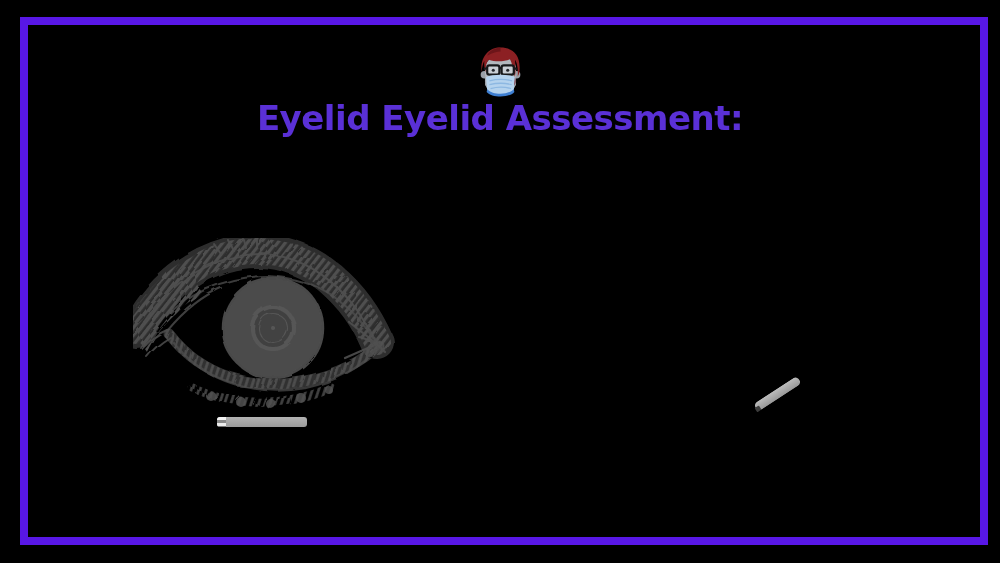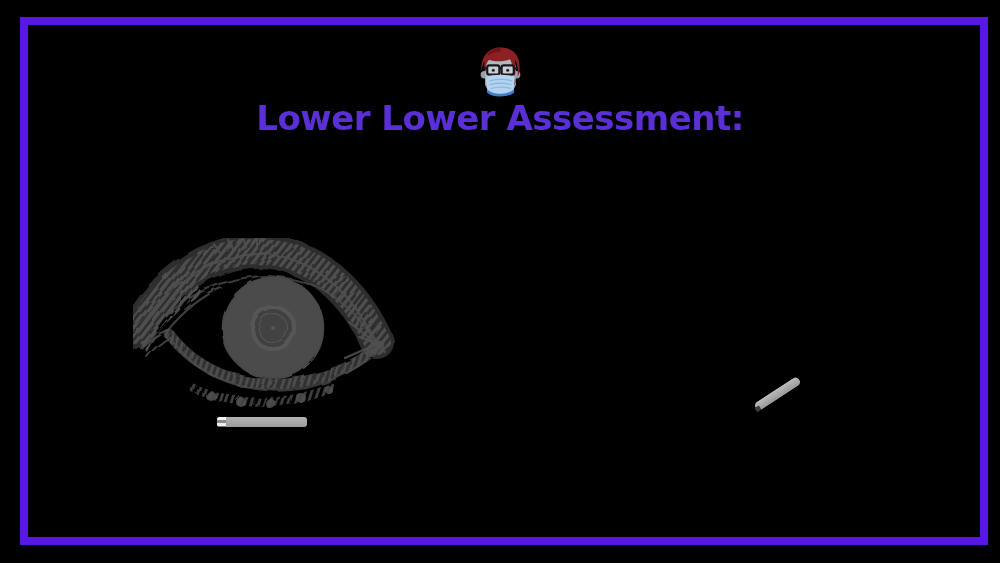--- a/index.html
+++ b/index.html
@@ -74,21 +74,21 @@
       <path d="M19,19 L21,19 M8,19 L5,20 M32,19 L35,20" stroke-width="2" fill="none" stroke="#17181a"></path>
       <circle cx="13.5" cy="21" r="1.4" fill="#23252a"></circle>
       <circle cx="26.5" cy="21" r="1.4" fill="#23252a"></circle>
 
       <path d="M7,27 C13,24.5 27,24.5 33,27 L32,39 C27,44 13,44 8,39 Z" fill="#b5d3ee"></path>
       <path d="M10,30.5 C18,28.5 23,28.5 30.5,30.5 M10,34 C18,32 23,32 30,34 M11,37.5 C18,35.5 23,35.5 29.5,37.5" stroke-width="1.2" fill="none" stroke="#8db8e2"></path>
       <path d="M8,38 C13,43.5 27,43.5 32,38 L32.5,40.5 C28,46 12,46 7.5,40.5 Z" fill="#3e7fd2"></path>
     </svg>
   </div>
 
-  <h1 class="title" style="color: rgb(90, 48, 214);">Lower Lower Assessment:</h1>
+  <h1 class="title" style="color: rgb(90, 48, 214);">Eyelid Eyelid Assessment:</h1>
 
   <div class="eye-figure">
     <svg viewBox="0 0 270 172">
       <defs>
         <pattern id="hatchA" width="6" height="6" patternUnits="userSpaceOnUse" patternTransform="rotate(38)">
           <line x1="1.5" y1="0" x2="1.5" y2="6" stroke-width="3.4" stroke="#4f4f4f"></line>
         </pattern>
         <pattern id="hatchB" width="6" height="6" patternUnits="userSpaceOnUse" patternTransform="rotate(18)">
           <line x1="1.5" y1="0" x2="1.5" y2="6" stroke-width="2.6" stroke="#4f4f4f"></line>
         </pattern>

